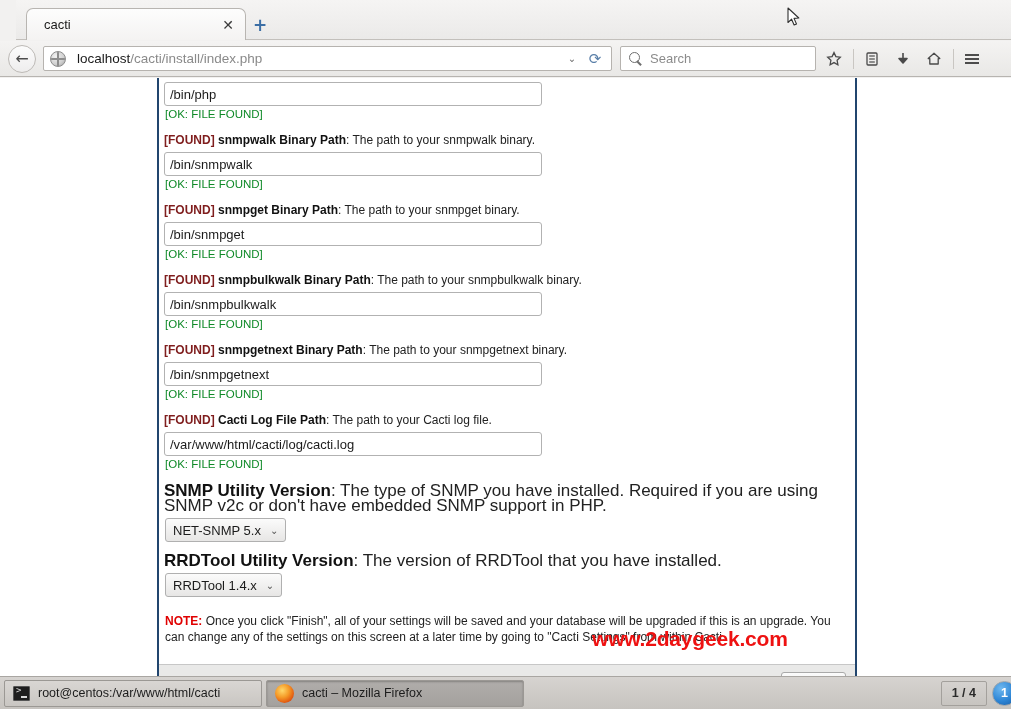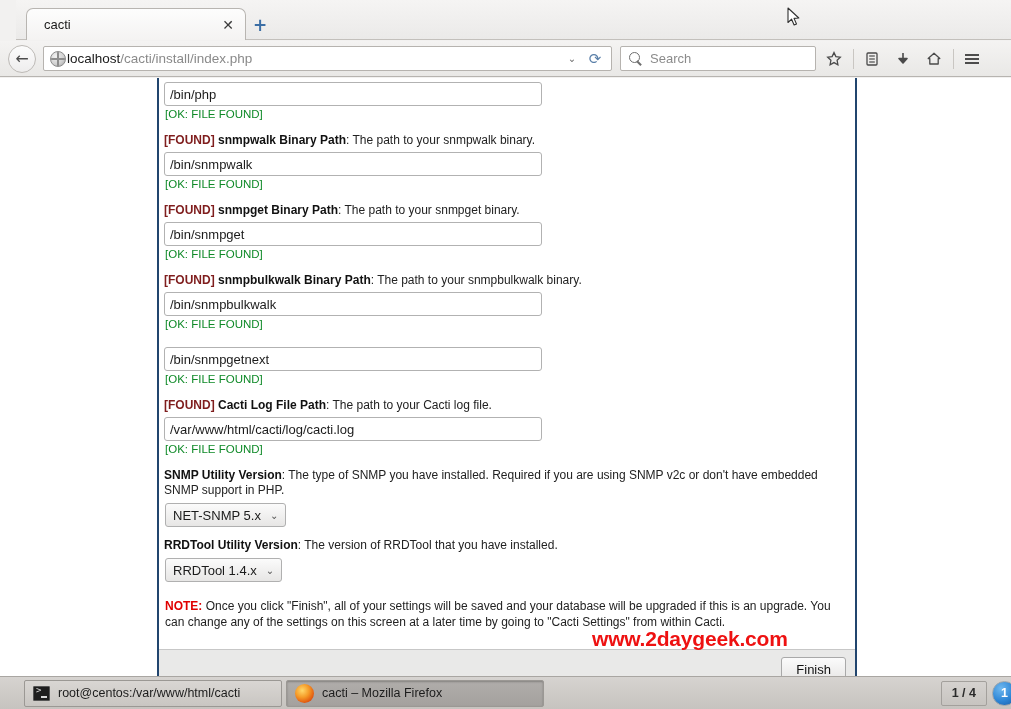--- a/index.html
+++ b/index.html
@@ -72,21 +72,21 @@
   }
   .globe-icon:before {
     content:""; position:absolute; left:6px; top:-1px; width:2px; height:18px;
     background:#8d8d8d;
   }
   .globe-icon:after {
     content:""; position:absolute; left:-1px; top:6px; width:18px; height:2px;
     background:#8d8d8d;
   }
   .url-text {
-    font-size: 13.5px; color: #8a8a8a; padding-left: 1px; white-space: nowrap;
+    font-size: 13.5px; color: #8a8a8a; padding-left: 11px; white-space: nowrap;
   }
   .url-text b { color: #1a1a1a; font-weight: normal; }
   .url-drop {
     position: absolute; right: 30px; top: 0; bottom: 0; width: 18px;
     display: flex; align-items: center; justify-content: center;
     color: #6c6c6c; font-size: 10px; font-family: "DejaVu Sans", sans-serif;
   }
   .url-reload {
     position: absolute; right: 6px; top: 0; bottom: 0; width: 20px;
     display: flex; align-items: center; justify-content: center;
@@ -143,21 +143,21 @@
     border: 1px solid #b2b2b2; border-radius: 3px;
     background: #fff; font-size: 13px; color: #1b1b1b;
     padding: 0 5px; margin: 4px 15px 1px 2px;
     font-family: "Liberation Sans", sans-serif;
   }
   .okline {
     font-size: 11.5px; color: #0f8a28; padding-left: 3px; line-height: 15px;
   }
   .gap { height: 11px; }
   .para {
-    font-size: 12px; color: #222; line-height: 15px; padding: 0 2px; max-width: 694px;
+    font-size: 17px; color: #222; line-height: 15px; padding: 0 2px; max-width: 694px;
   }
   .sel {
     display: inline-flex; align-items: center; height: 24px;
     border: 1px solid #b0b0b0; border-radius: 3px;
     background: linear-gradient(to bottom,#fbfbfb 0%,#e7e6e5 100%);
     font-size: 13px; color: #1b1b1b; padding: 8px 7px;
     margin: 5px 0 0 3px;
   }
   .sel .caret {
     margin-left: 9px; font-size: 10px; color: #555;
@@ -184,21 +184,21 @@
     background: linear-gradient(to bottom,#fbfbfb 0%,#e6e5e4 100%);
     font-size: 13px; color: #111; display: flex; align-items: center;
     justify-content: center; font-family: "Liberation Sans", sans-serif;
   }
 
   
   #taskbar {
     position: absolute; left: 0; top: 676px; width: 1011px; height: 33px;
     background: linear-gradient(to bottom,#d6d3d0 0%,#c6c3bf 100%);
     border-top: 1px solid #a9a6a2;
-    display: flex; align-items: center; padding-left: 20px;
+    display: flex; align-items: center;
   }
   .task-item {
     height: 27px; margin-left: 4px; display: flex; align-items: center;
     border: 1px solid #9b9894; border-radius: 2px; padding: 0 8px;
   }
   .task-inactive {
     width: 258px; background: linear-gradient(to bottom,#d9d6d3 0%,#c9c6c2 100%);
   }
   .task-active {
     width: 258px; background: linear-gradient(to bottom,#b0adaa 0%,#a4a19e 100%);
@@ -327,20 +327,21 @@
         <div class="okline">[OK: FILE FOUND]</div>
         <div class="gap"></div>
 
         
         <div class="fld-label"><span class="found">[FOUND]</span> <span class="fld-name">snmpbulkwalk Binary Path</span><span>: The path to your snmpbulkwalk binary.</span></div>
         <input class="txtinput" readonly="" value="/bin/snmpbulkwalk" style="">
         <div class="okline">[OK: FILE FOUND]</div>
         <div class="gap"></div>
 
         
+        <div class="fld-label"><span class="found">[FOUND]</span> <span class="fld-name">snmpgetnext Binary Path</span><span>: The path to your snmpgetnext binary.</span></div>
         <input class="txtinput" readonly="" value="/bin/snmpgetnext" style="">
         <div class="okline">[OK: FILE FOUND]</div>
         <div class="gap"></div>
 
         
         <div class="fld-label"><span class="found">[FOUND]</span> <span class="fld-name">Cacti Log File Path</span><span>: The path to your Cacti log file.</span></div>
         <input class="txtinput" readonly="" value="/var/www/html/cacti/log/cacti.log" style="">
         <div class="okline">[OK: FILE FOUND]</div>
         <div class="gap"></div>
 

